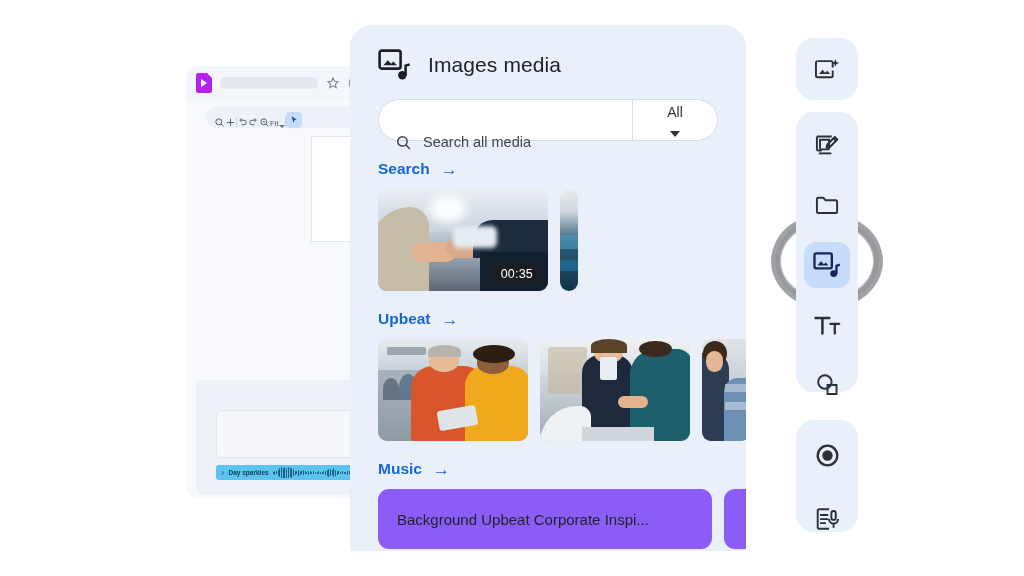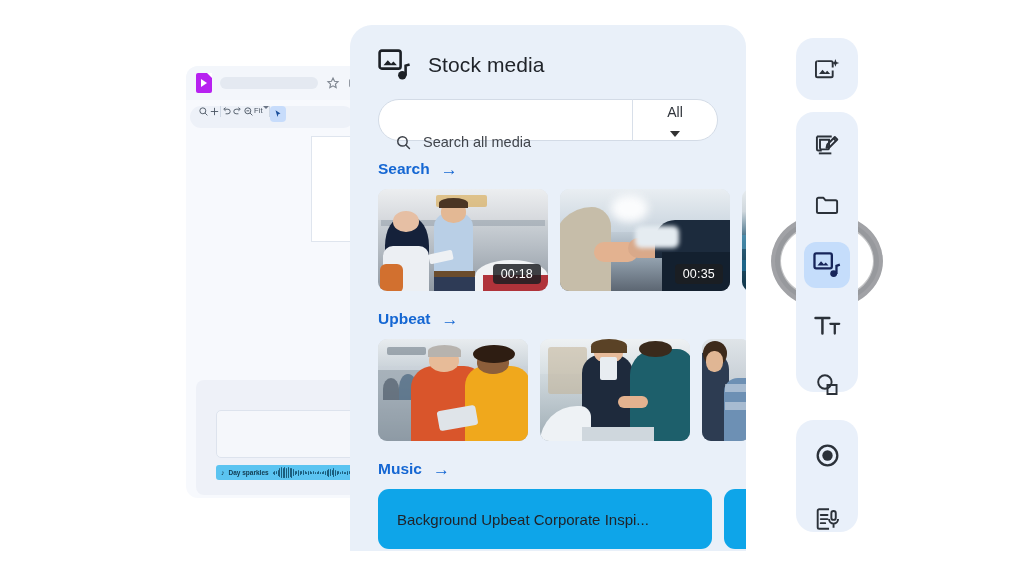--- a/index.html
+++ b/index.html
@@ -36,24 +36,24 @@
     content:""; position:absolute; right:0; top:0;
     border-top: 5px solid #fff; border-left: 5px solid transparent;
   }
   .title-ghost {
     height: 12px; width: 98px; border-radius: 7px; background: #e4e9f1; flex:none;
   }
   .tb-ic { width: 14px; height: 14px; flex:none; opacity:.75; }
   .tb-ic svg { display:block; }
 
   .editor-toolbar {
-    position: absolute; left: 4px; top: 40px;
+    position: absolute; left: 20px; top: 40px;
     height: 22px; width: 164px;
     background: #edf1f8; border-radius: 11px;
-    display:flex; align-items:flex-start; padding-left: 8px;
+    display:flex; align-items:flex-end; padding-left: 8px;
     font-size: 8px; color:#4a5563;
   }
   .tool { width:11px; height:11px; display:flex; align-items:center; justify-content:center; flex:none;}
   .tool svg{display:block;}
   .tool-sep { width:1px; height:11px; background:#cfd8e4; flex:none;}
   .fit-label { font-size:7.5px; color:#47515f; letter-spacing:.1px; }
   .caret-mini { width:0;height:0;border-left:3px solid transparent;border-right:3px solid transparent;border-top:3.5px solid #6b7585;}
   .tool-active { background:#c7dcfb; border-radius:4px; width:16px;height:16px;}
 
   .canvas-box {
@@ -118,21 +118,21 @@
   .thumb.v.cut { width: 18px; }
   .thumb.i { width: 150px; }
   .thumb.i.cut { width: 48px; }
   .dur {
     position:absolute; right:7px; bottom:7px;
     background: rgba(28,30,33,.84); color:#fff;
     font-size: 12.5px; padding: 3px 8px; border-radius: 4px; letter-spacing:.2px;
   }
   .music-row { display:flex; gap:12px; margin-top: 0; }
   .music-card {
-    background:#0ea5e9; border-radius: 11px; height: 60px; flex:none;
+    background:#8b5cf6; border-radius: 11px; height: 60px; flex:none;
     display:flex; align-items:center; padding: 0 19px;
   }
   .music-card.a { width: 334px; }
   .music-card.b { width: 60px; }
   .music-name { font-size: 15px; color:#20242a; white-space:nowrap; }
 
   
   .ph { width:100%; height:100%; position:relative; }
   .ph > span { position:absolute; display:block; }
 
@@ -299,21 +299,21 @@
 
     <div class="panel-head">
       <span class="panel-icon">
         <svg viewBox="0 0 34 32" width="34" height="32">
           <rect x="1.6" y="1.6" width="21" height="18" rx="2.2" fill="none" stroke="#1c2026" stroke-width="2.6"></rect>
           <path d="M5.5 16.2l4.3-5 3.3 3.6 2.4-2.3 3.4 3.7z" fill="#1c2026"></path>
           <circle cx="24.3" cy="26.2" r="4.2" fill="#1c2026"></circle>
           <path d="M27.6 26.6V16.6l4 -1.2" fill="none" stroke="#1c2026" stroke-width="2.6"></path>
         </svg>
       </span>
-      <span class="panel-title">Stock media</span>
+      <span class="panel-title">Images media</span>
     </div>
 
     <div class="searchbar">
       <div class="search-left">
         <span class="search-ico">
           <svg viewBox="0 0 24 24" width="17" height="17">
               <circle cx="10.5" cy="10.5" r="6.6" fill="none" stroke="#3c4149" stroke-width="2.1"></circle>
               <path d="M15.4 15.4l5 5" stroke="#3c4149" stroke-width="2.1" stroke-linecap="round"></path>
             </svg>
         </span>
@@ -324,40 +324,20 @@
         <span class="filter-label">All</span>
         <span class="caret"></span>
       </div>
     </div>
 
     <div class="sec-head">
       <span class="sec-title">Search</span>
       <span class="sec-arrow">→</span>
     </div>
     <div class="row">
-      <div class="thumb v">
-        <div class="ph" style="background:linear-gradient(180deg,#dfe2e6 0%,#cfd4d9 28%,#b8bfc6 55%,#8f98a2 100%)">
-          <span style="left:0;top:0;width:100%;height:30%;background:linear-gradient(180deg,#eceef0,#d6d9dd)"></span>
-          <span style="left:34%;top:6%;width:30%;height:12%;background:#d7a13a;opacity:.55;border-radius:2px"></span>
-          <span style="left:2%;top:30%;width:96%;height:6%;background:#9aa3ad;opacity:.6"></span>
-          <span style="left:4%;top:27%;width:26%;height:70%;background:#15213a;border-radius:40% 40% 0 0"></span>
-          <span style="left:9%;top:22%;width:15%;height:20%;background:#e6bfa4;border-radius:50%"></span>
-          <span style="left:3%;top:56%;width:27%;height:46%;background:#eceff3;border-radius:10px 10px 0 0"></span>
-          <span style="left:1%;top:74%;width:14%;height:28%;background:#d2702f;border-radius:6px"></span>
-          <span style="left:33%;top:24%;width:23%;height:76%;background:#b9cfe6;border-radius:14px 14px 0 0"></span>
-          <span style="left:37%;top:12%;width:15%;height:21%;background:#e3b894;border-radius:48%"></span>
-          <span style="left:36%;top:9%;width:17%;height:10%;background:#4a3524;border-radius:50% 50% 0 0"></span>
-          <span style="left:33%;top:80%;width:24%;height:7%;background:#6b4c2c"></span>
-          <span style="left:33%;top:86%;width:24%;height:16%;background:#2e3b56"></span>
-          <span style="left:30%;top:62%;width:14%;height:10%;background:#eef1f4;border-radius:2px;transform:rotate(-12deg)"></span>
-          <span style="left:57%;top:70%;width:43%;height:32%;background:#f0f2f4;border-radius:50% 50% 0 0"></span>
-          <span style="left:62%;top:84%;width:38%;height:18%;background:#b0333a"></span>
-        </div>
-        <span class="dur">00:18</span>
-      </div>
       <div class="thumb v">
         <div class="ph" style="background:linear-gradient(180deg,#dbe3ea 0%,#c4cfd9 40%,#8c9aa7 72%,#5c6672 100%)">
           <span style="left:0;top:0;width:100%;height:42%;background:linear-gradient(180deg,#e9eef2,#c9d4de)"></span>
           <span style="left:30%;top:6%;width:22%;height:26%;background:#fbfcfd;border-radius:50%;filter:blur(4px)"></span>
           <span style="left:-4%;top:18%;width:34%;height:82%;background:#c6bda9;border-radius:40px 20px 0 0"></span>
           <span style="left:20%;top:52%;width:26%;height:20%;background:#e3b290;border-radius:10px"></span>
           <span style="left:40%;top:48%;width:26%;height:20%;background:#d9a98a;border-radius:10px"></span>
           <span style="left:56%;top:30%;width:44%;height:38%;background:#1c2b3d;border-radius:20px 0 0 0"></span>
           <span style="left:60%;top:62%;width:42%;height:40%;background:#13202f"></span>
           <span style="left:44%;top:36%;width:26%;height:22%;background:#e5ecf1;border-radius:6px;filter:blur(2px)"></span>

